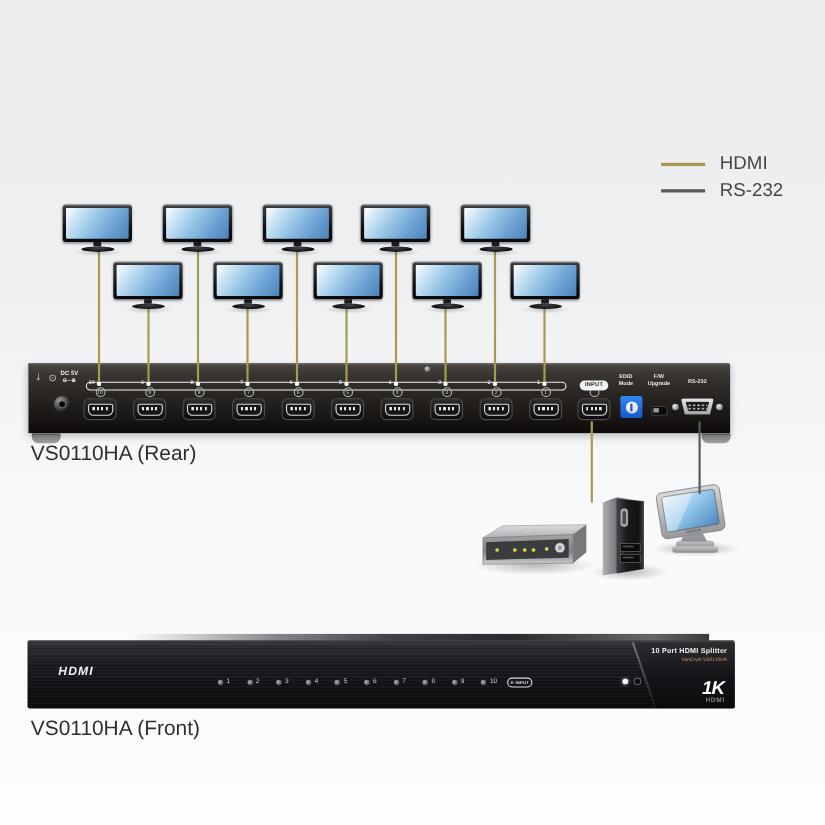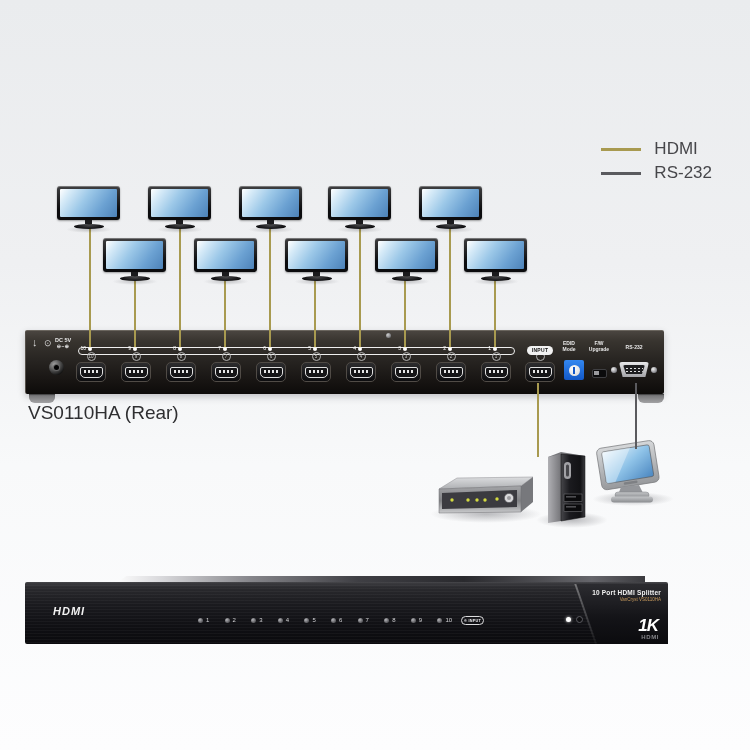--- a/index.html
+++ b/index.html
@@ -482,14 +482,15 @@
       <span class="fdot"></span>
       <span>INPUT</span>
     </div>
     <div class="pwr-led"></div>
     <div class="mini-jack"></div>
     <div class="fp-title">10 Port HDMI Splitter</div>
     <div class="fp-sub">VanCryst VS0110HA</div>
     <div class="fourk">1K</div>
     <div class="hdmi-txt">HDMI</div>
   </div>
+  <div class="caption" style="top:652px">VS0110HA (Front)</div>
 
 </div>
 
 </body></html>

